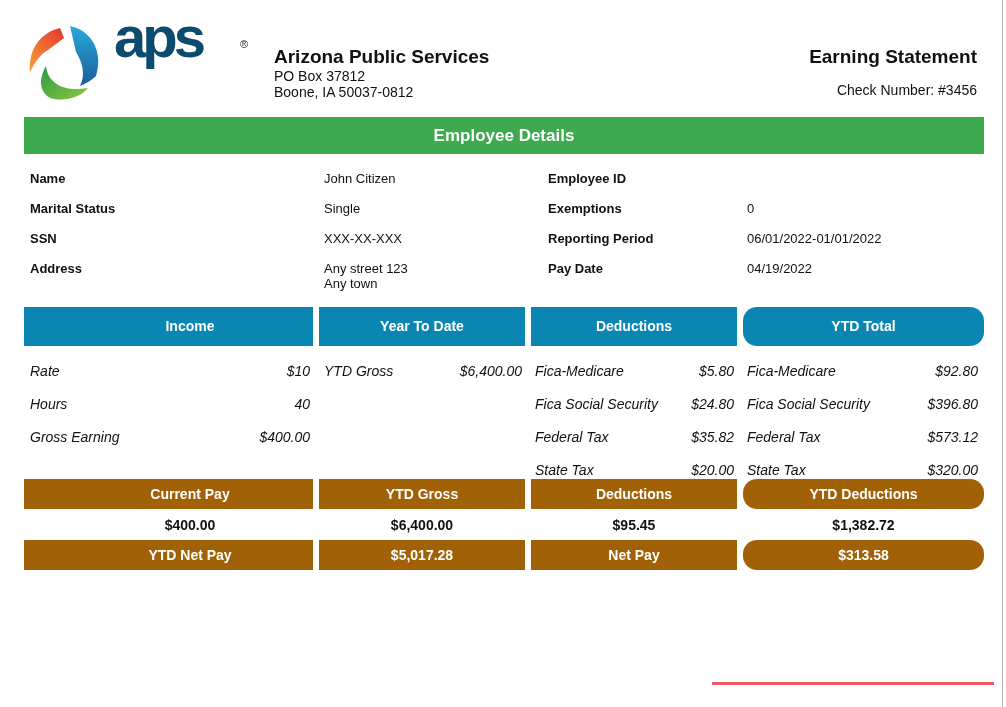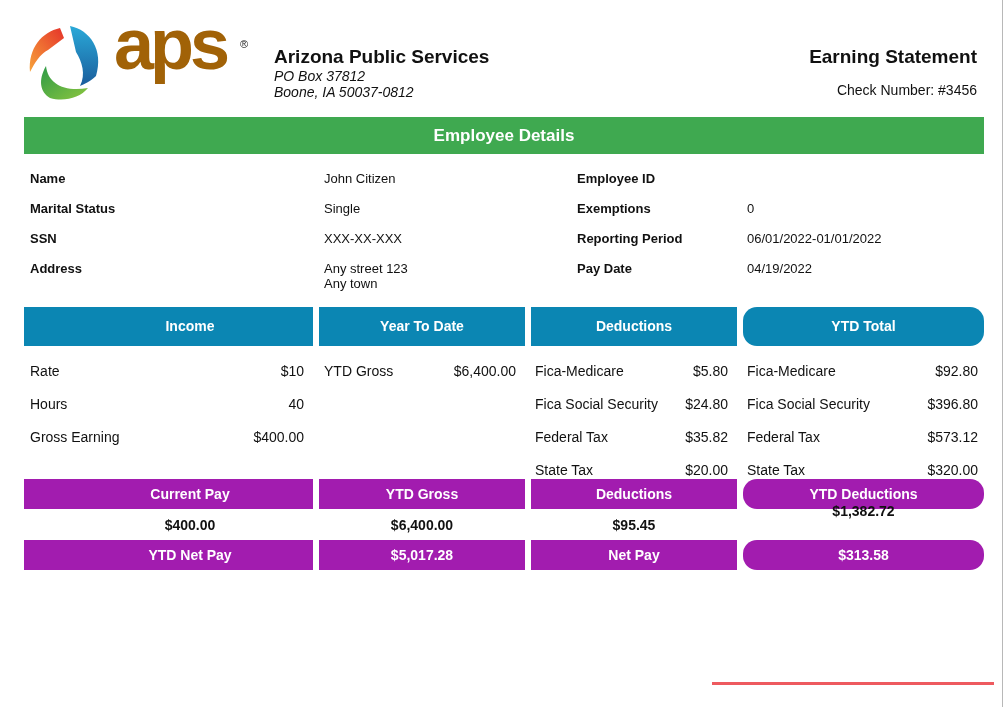--- a/index.html
+++ b/index.html
@@ -2,54 +2,54 @@
 <html><head>
 <meta charset="utf-8">
 <style>
   * { box-sizing: border-box; margin: 0; padding: 0; }
   html, body { width: 1006px; height: 707px; background: #ffffff; overflow: hidden; }
   body { font-family: "Liberation Sans", sans-serif; color: #111; position: relative; }
   .right-rule { position: absolute; left: 1002px; top: 0; width: 1px; height: 707px; background: #b8b8b8; }
 
   .logo { position: absolute; left: 24px; top: 22px; width: 230px; height: 80px; }
   .logo-mark { position: absolute; left: 0; top: 0; width: 80px; height: 80px; }
-  .logo-text { position: absolute; left: 90px; top: -14px; font-size: 72px; font-weight: bold; letter-spacing: -4px; color: #a16207; line-height: 1; text-align: center; }
+  .logo-text { position: absolute; left: 90px; top: -14px; font-size: 58px; font-weight: bold; letter-spacing: -4px; color: #0c4a6e; line-height: 1; text-align: center; }
   .logo-reg { position: absolute; left: 216px; top: 16px; font-size: 11px; color: #222; }
 
   .company { position: absolute; left: 274px; top: 46px; }
   .company-name { font-size: 19px; font-weight: bold; color: #111; line-height: 22px; }
-  .company-line { font-size: 14px; color: #111; line-height: 16px; font-style: italic; }
+  .company-line { font-size: 14px; color: #111; line-height: 16px; }
 
   .statement { position: absolute; right: 29px; top: 46px; text-align: right; }
   .statement-title { font-size: 19px; font-weight: bold; line-height: 22px; }
   .check-number { font-size: 14px; margin-top: 14px; line-height: 16px; }
 
   .green-bar { position: absolute; left: 24px; top: 117px; width: 960px; height: 37px; background: #3fa950; color: #fff; font-weight: bold; font-size: 17px; text-align: center; line-height: 37px; }
 
   .details { position: absolute; left: 24px; top: 170px; width: 960px; font-size: 13px; }
   .detail-row { position: absolute; left: 0; width: 960px; height: 30px; }
   .d-label { position: absolute; font-weight: bold; }
   .d-value { position: absolute; font-size: 13px; line-height: 15px; }
-  .col-l1 { left: 6px; } .col-v1 { left: 300px; } .col-l2 { left: 541px; padding-left: 12px; } .col-v2 { left: 723px; }
+  .col-l1 { left: 6px; } .col-v1 { left: 300px; } .col-l2 { left: 512px; padding-left: 12px; } .col-v2 { left: 723px; }
 
   .blue-head { position: absolute; top: 307px; height: 39px; background: #0b86b3; color: #fff; font-weight: bold; font-size: 14px; text-align: center; line-height: 39px; }
   .c1 { left: 24px; width: 289px; padding-left: 43px; }
   .c2 { left: 319px; width: 206px; }
   .c3 { left: 531px; width: 206px; }
   .c4 { left: 743px; width: 241px; border-radius: 14px; }
 
-  .line-item { position: absolute; height: 18px; font-size: 14px; line-height: 18px; }
+  .line-item { position: absolute; height: 18px; font-size: 14px; line-height: 18px; font-style: italic; }
   .li-label { position: absolute; left: 6px; white-space: nowrap; }
-  .li-value { position: absolute; right: 9px; white-space: nowrap; }
+  .li-value { position: absolute; right: 3px; white-space: nowrap; }
   .c4 .li-value { right: 6px; }
   .c2 .li-label { left: 5px; }
   .c3 .li-label { left: 4px; }
   .c4 .li-label { left: 4px; }
 
-  .orange { position: absolute; height: 30px; background: #a21caf; color: #fff; font-weight: bold; font-size: 14px; text-align: center; line-height: 30px; }
+  .orange { position: absolute; height: 30px; background: #a16207; color: #fff; font-weight: bold; font-size: 14px; text-align: center; line-height: 30px; }
   .sum-value { position: absolute; height: 30px; text-align: center; font-weight: bold; font-size: 14px; line-height: 30px; color: #111; }
 
   .watermark { position: absolute; left: 711px; top: 640px; width: 284px; height: 46px; }
   .wm-text { font-size: 40px; color: #1f4fa8; letter-spacing: 1px; line-height: 40px; white-space: nowrap; }
   .wm-text b { font-weight: bold; }
   .wm-line { position: absolute; left: 1px; top: 42px; width: 282px; height: 3px; background: #ee5a5f; }
 </style>
 </head>
 <body>
 
@@ -180,21 +180,21 @@
 </div>
 
 <div class="orange c1" style="top:479px">Current Pay</div>
 <div class="orange c2" style="top:479px">YTD Gross</div>
 <div class="orange c3" style="top:479px">Deductions</div>
 <div class="orange c4" style="top:479px">YTD Deductions</div>
 
 <div class="sum-value c1" style="top:510px">$400.00</div>
 <div class="sum-value c2" style="top:510px">$6,400.00</div>
 <div class="sum-value c3" style="top:510px">$95.45</div>
-<div class="sum-value c4" style="top:496px">$1,382.72</div>
+<div class="sum-value c4" style="top:510px">$1,382.72</div>
 
 <div class="orange c1" style="top:540px">YTD Net Pay</div>
 <div class="orange c2" style="top:540px">$5,017.28</div>
 <div class="orange c3" style="top:540px">Net Pay</div>
 <div class="orange c4" style="top:540px">$313.58</div>
 
 <div class="watermark">
   <div class="wm-line"></div>
 </div>
 

